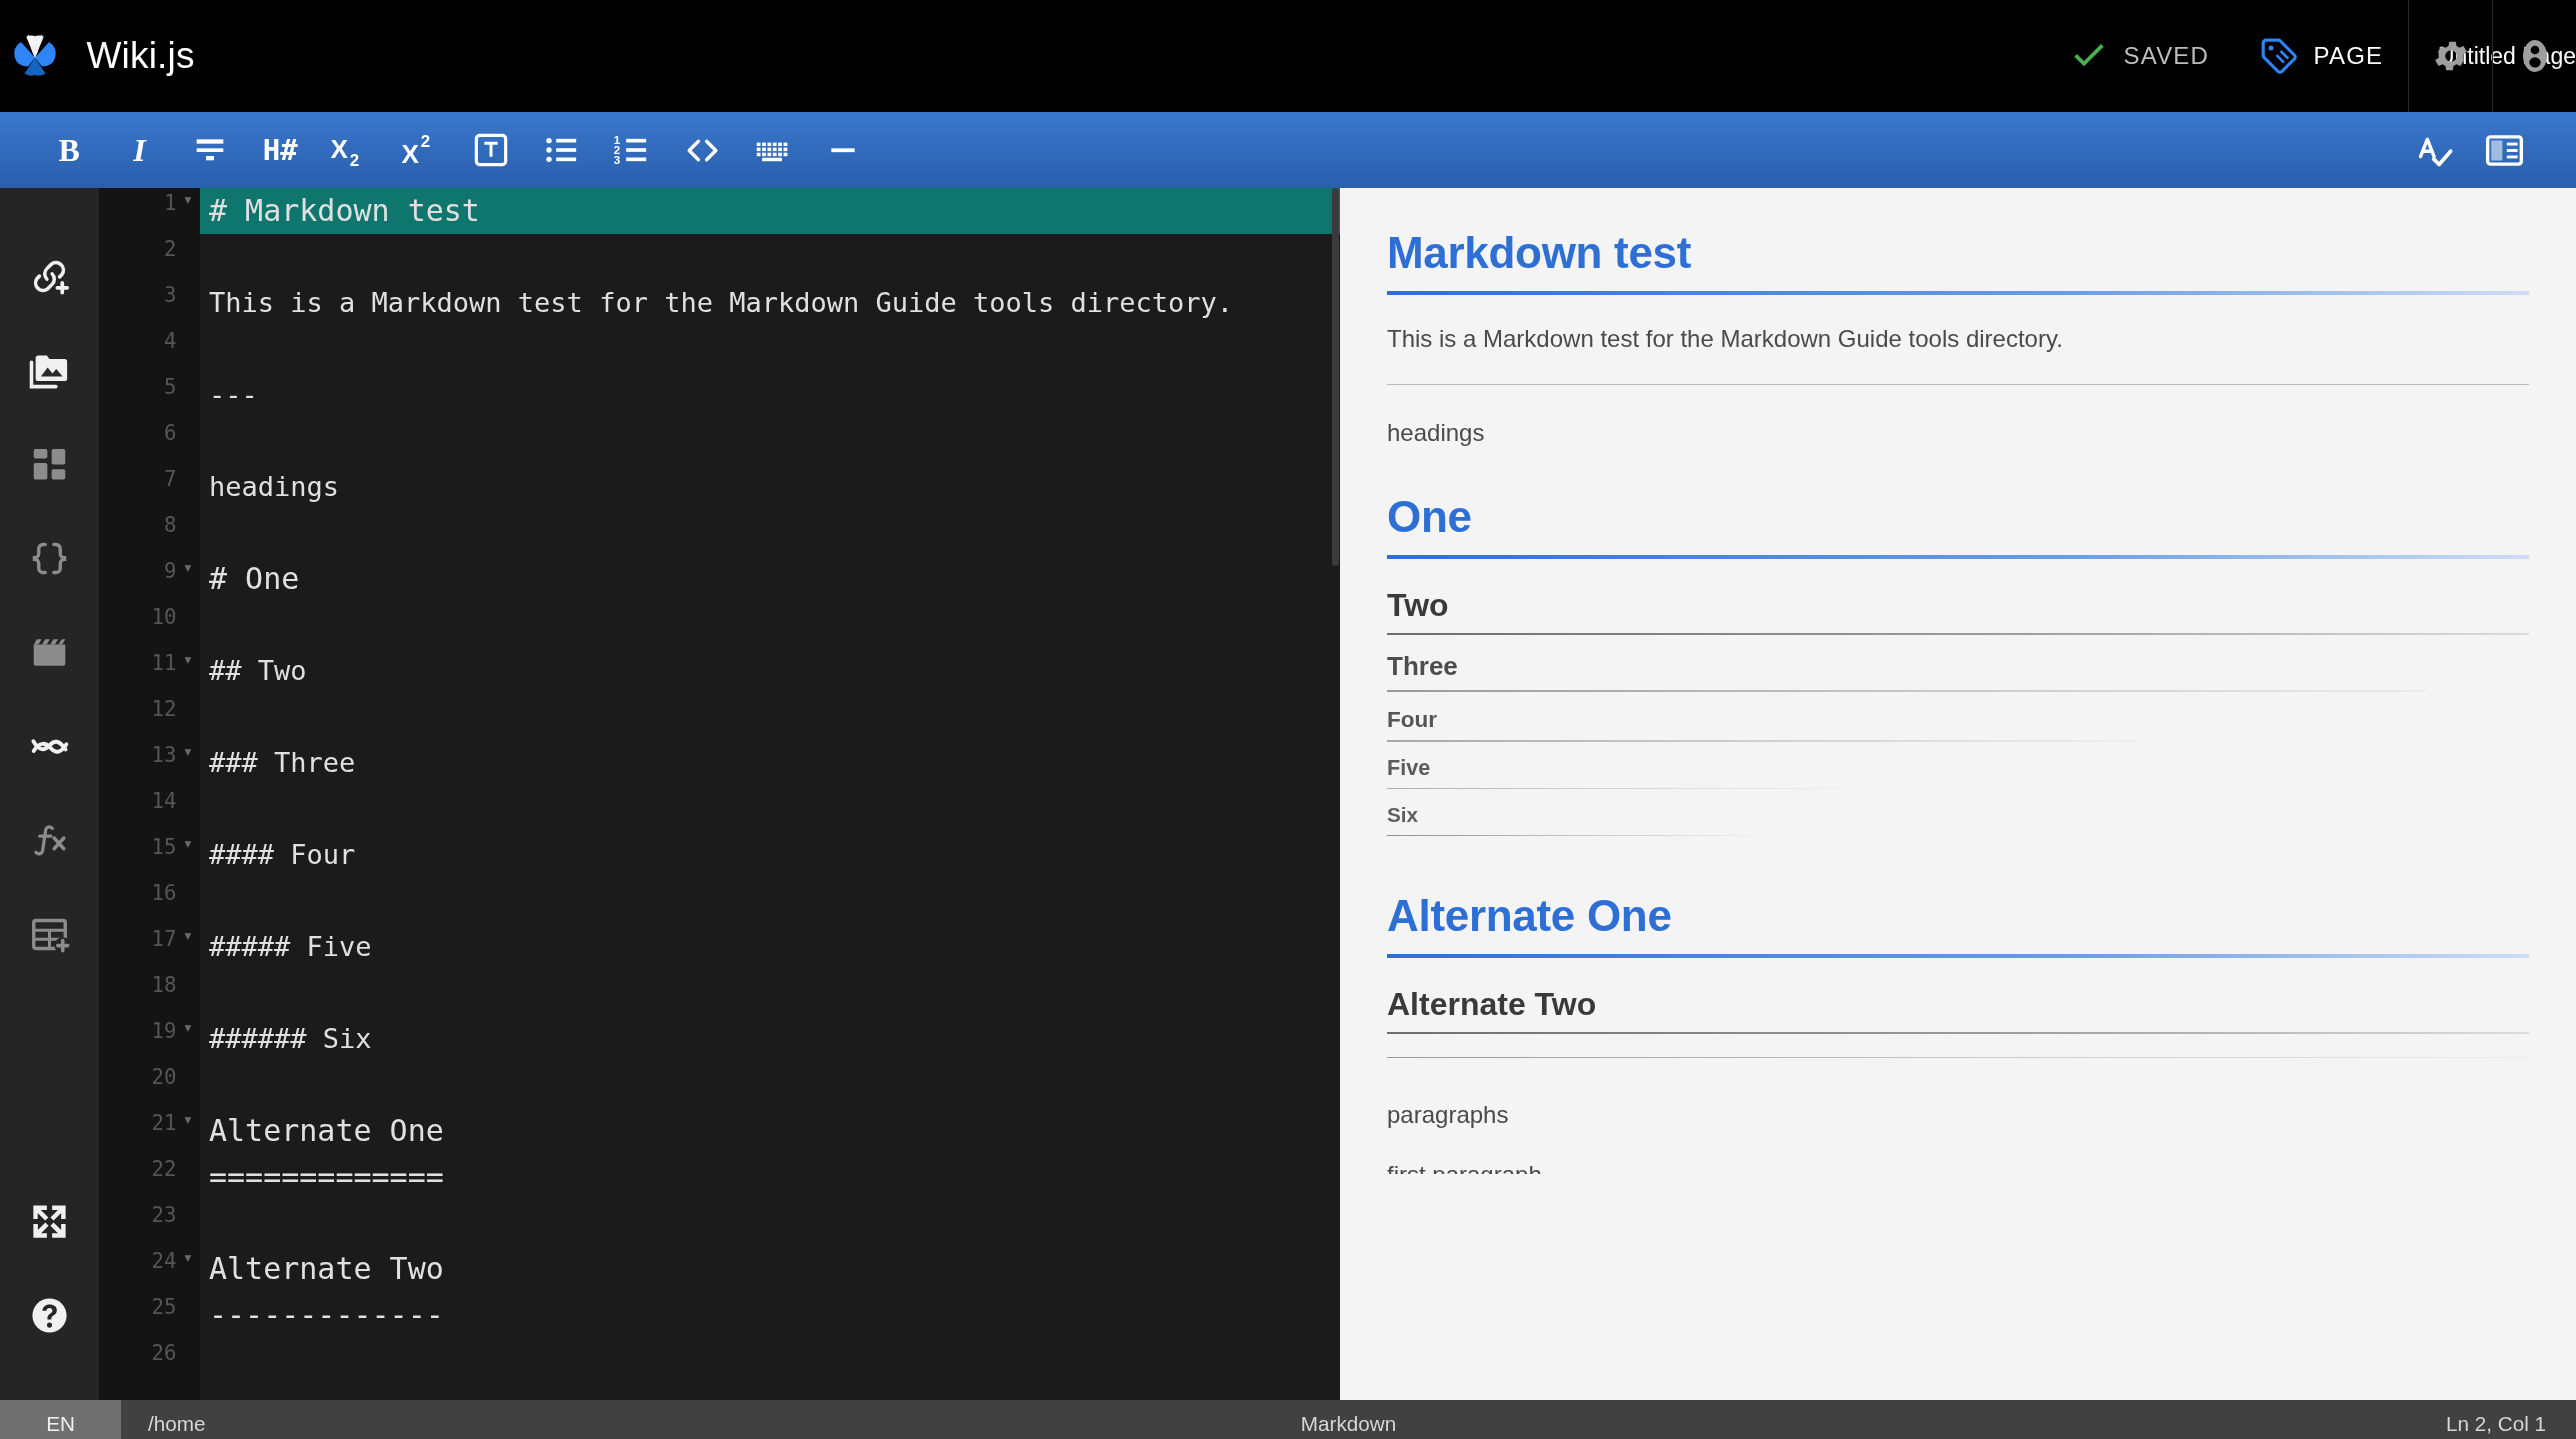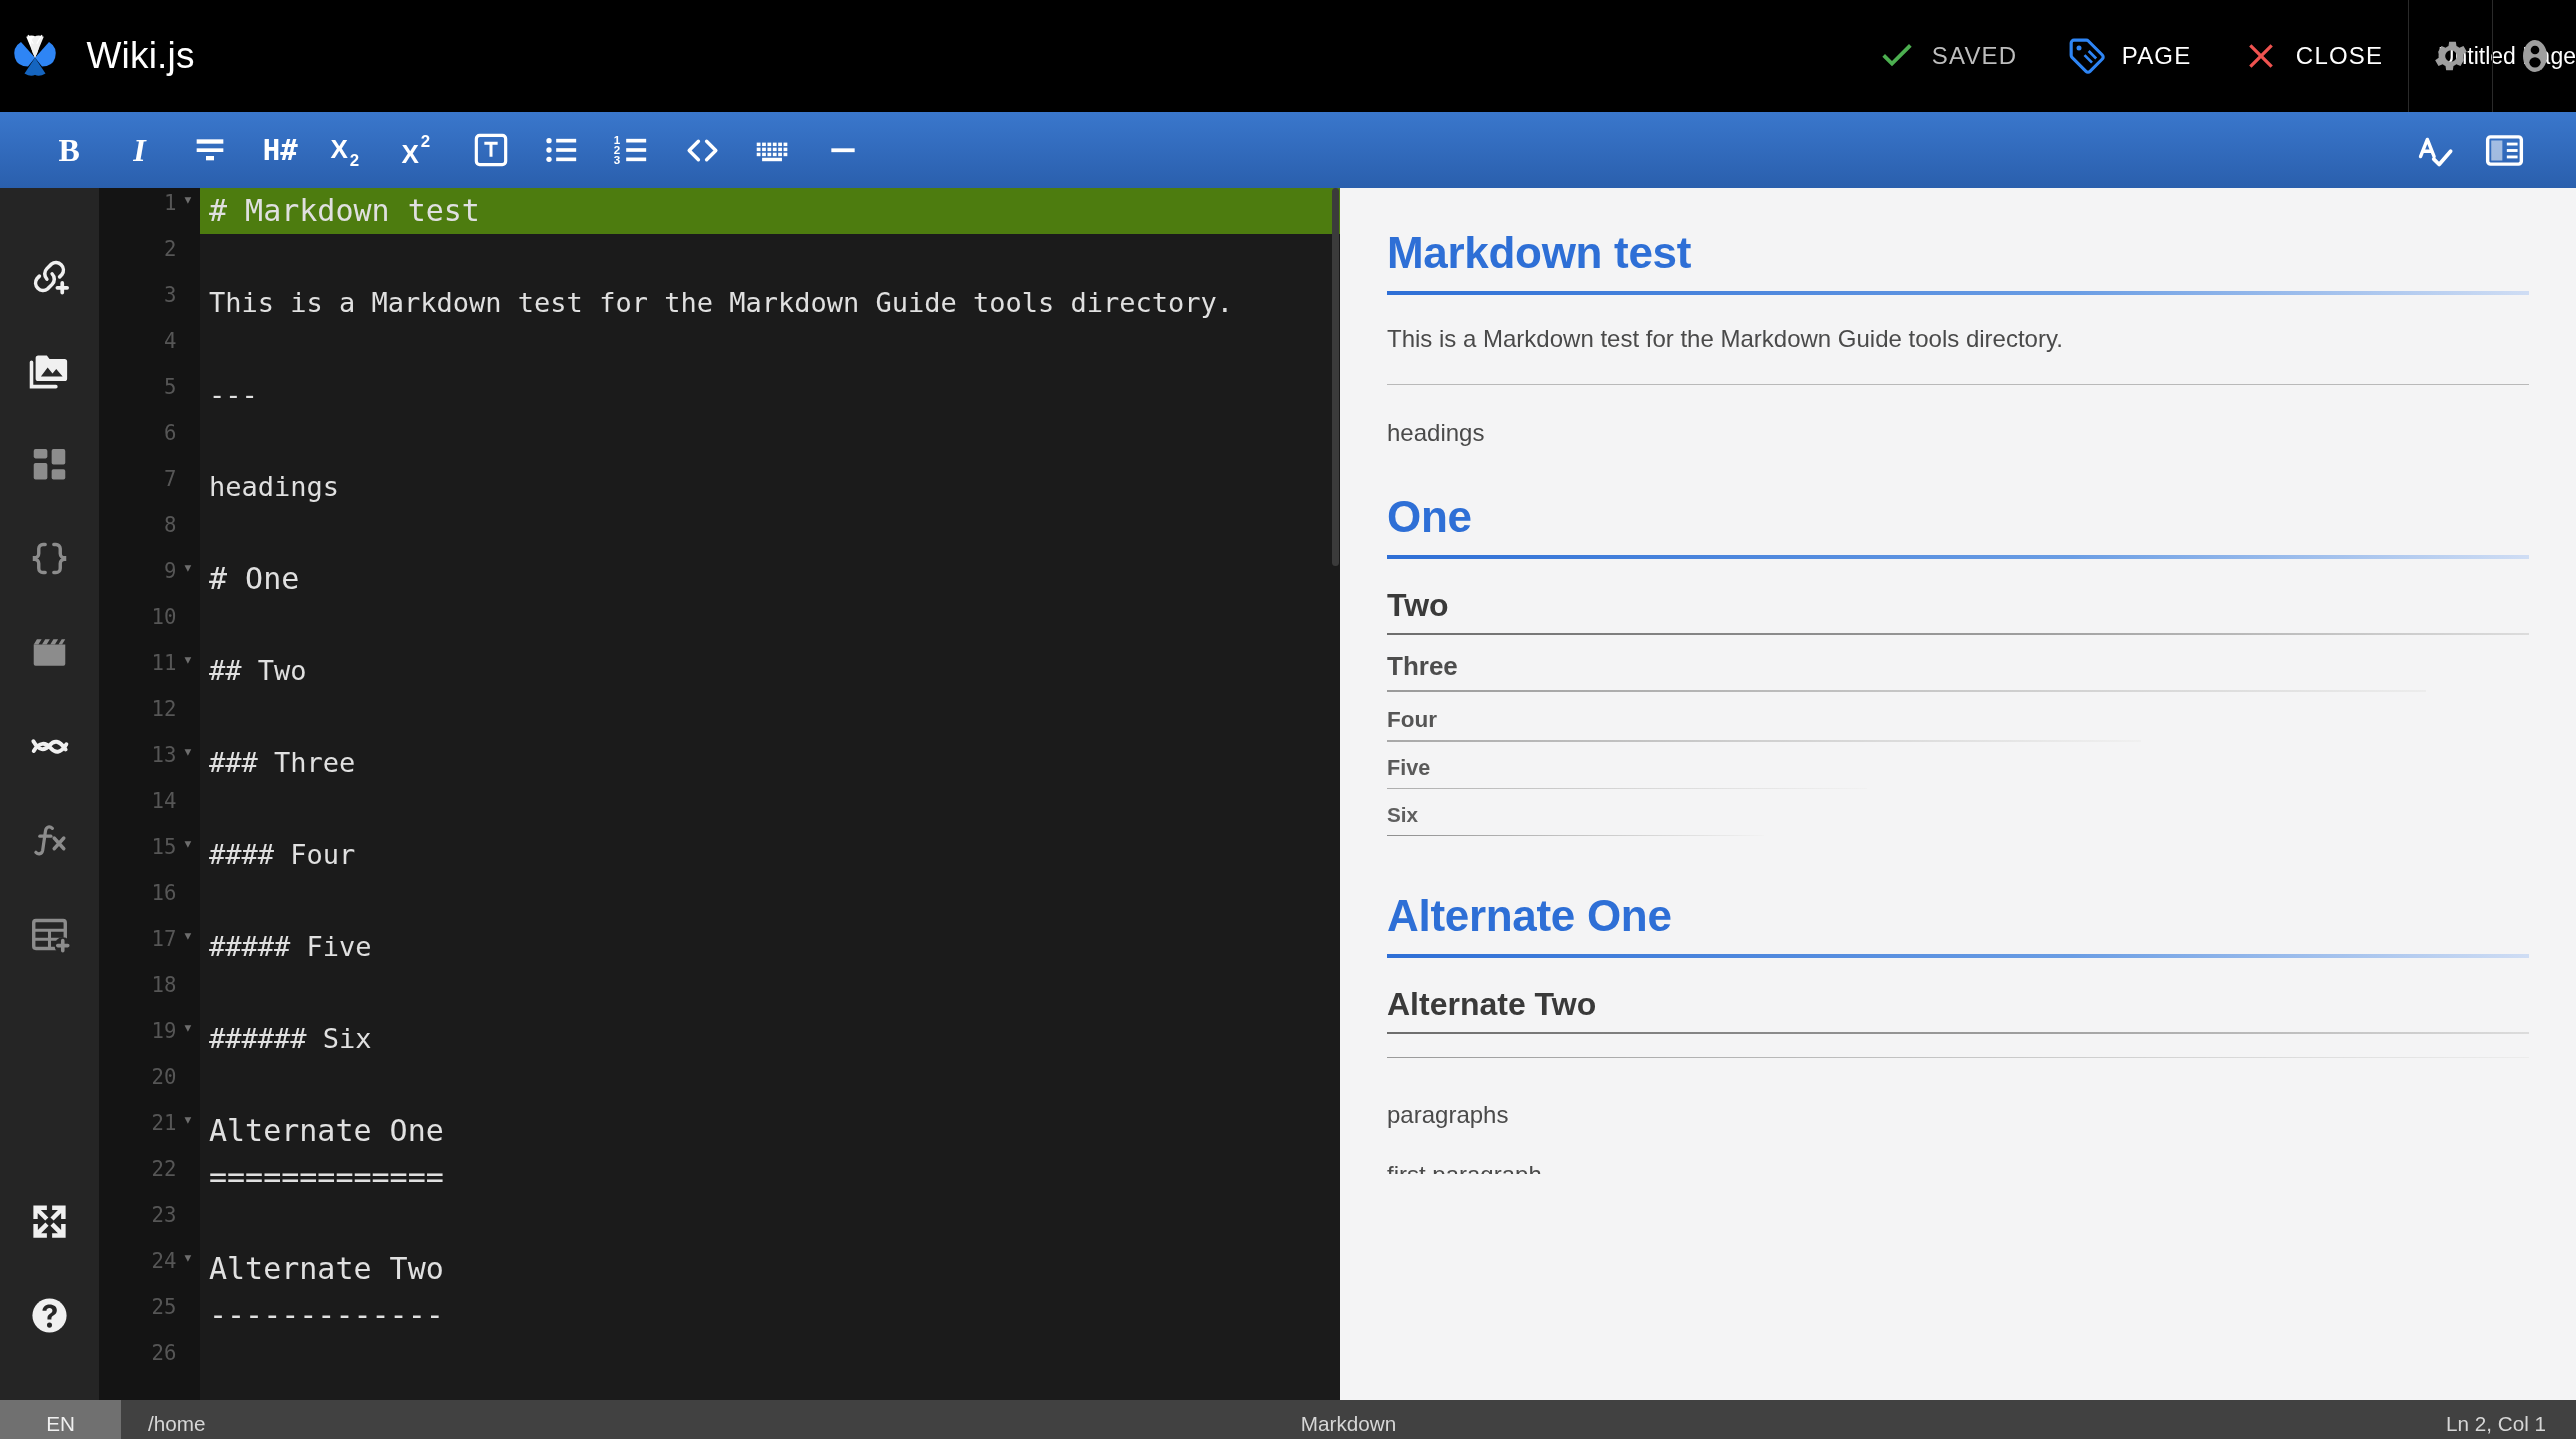--- a/index.html
+++ b/index.html
@@ -39,21 +39,21 @@
 
   
   .editor{width:1241px;flex:0 0 1241px;background:#1b1b1b;position:relative;overflow:hidden;display:flex;}
   .gutter{width:101px;flex:0 0 101px;background:#141414;position:relative;}
   .gline{height:46px;display:flex;align-items:flex-start;justify-content:flex-end;padding-right:7.2px;padding-top:5.4px;gap:6.3px;}
   .gnum{color:#565656;font-family:"DejaVu Sans Mono",monospace;font-size:20.7px;line-height:1;}
   .gfold{color:#6e6e6e;font-size:13.5px;line-height:1;width:10px;text-align:center;}
   .gfold.hidden{visibility:hidden;}
   .code{flex:1;position:relative;}
   .cline{height:46px;padding-left:9px;display:flex;align-items:flex-start;}
-  .cline.active{background:#4d7c0f;}
+  .cline.active{background:#0f766e;}
   .ctext{color:#e0e0e0;font-family:"DejaVu Sans Mono",monospace;font-size:27px;line-height:46px;white-space:pre;}
   .ctext.h1{font-size:30px;}
   .vscroll{position:absolute;right:0;top:0;width:9px;height:100%;background:transparent;}
   .vthumb{position:absolute;right:0.9px;top:0;width:7.2px;height:378px;background:#3b3b3b;border-radius:3.6px;}
 
   
   .preview{flex:1;background:#f4f4f5;padding:40px 47px 0 47px;overflow:hidden;position:relative;}
   .pv-h1{color:#2e6fd6;font-size:44px;font-weight:700;line-height:1.15;letter-spacing:-0.3px;margin-bottom:12.6px;}
   .rule-h1{height:3.6px;background:linear-gradient(90deg,#2e6fd6 0%,#6a9de4 60%,#cfddf4 100%);margin-bottom:27px;}
   .pv-p{color:#4a4a4a;font-size:24px;line-height:1.45;}
@@ -116,28 +116,20 @@
       <span>
         <svg class="icon-sq" viewBox="0 0 24 24">
           <path d="M11.6 2.5H4.2a1.7 1.7 0 0 0-1.7 1.7v7.4c0 .45.18.88.5 1.2l8.4 8.4c.66.66 1.73.66 2.4 0l7.4-7.4a1.7 1.7 0 0 0 0-2.4l-8.4-8.4a1.7 1.7 0 0 0-1.2-.5z" fill="none" stroke="#2e85f5" stroke-width="1.9"></path>
           <circle cx="7.2" cy="7.2" r="1.5" fill="#2e85f5"></circle>
           <path d="M10.5 11.5l4.5 4.5M13 9l4.5 4.5" stroke="#2e85f5" stroke-width="1.6"></path>
         </svg>
       </span>
       <span class="lbl">PAGE</span>
     </div>
 
-    <div class="hdr-btn">
-      <span>
-        <svg class="icon-sq" viewBox="0 0 24 24">
-            <path d="M19.1 6.3 17.7 4.9 12 10.6 6.3 4.9 4.9 6.3 10.6 12l-5.7 5.7 1.4 1.4 5.7-5.7 5.7 5.7 1.4-1.4-5.7-5.7z" fill="#ef5350"></path>
-          </svg>
-      </span>
-      <span class="lbl">CLOSE</span>
-    </div>
 
     <div class="hdr-div"></div>
 
     <div class="hdr-icon-btn">
       <span>
         <svg class="icon-sq" viewBox="0 0 24 24">
             <path d="M19.4 13a7.6 7.6 0 0 0 0-2l2.1-1.6-2-3.4-2.5 1a7.6 7.6 0 0 0-1.7-1l-.4-2.6h-4l-.4 2.6c-.6.25-1.2.58-1.7 1l-2.5-1-2 3.4L4.6 11a7.6 7.6 0 0 0 0 2l-2.1 1.6 2 3.4 2.5-1c.5.42 1.1.75 1.7 1l.4 2.6h4l.4-2.6c.6-.25 1.2-.58 1.7-1l2.5 1 2-3.4zM12 15.5A3.5 3.5 0 1 1 15.5 12 3.5 3.5 0 0 1 12 15.5" fill="#9e9e9e"></path>
           </svg>
       </span>
     </div>

